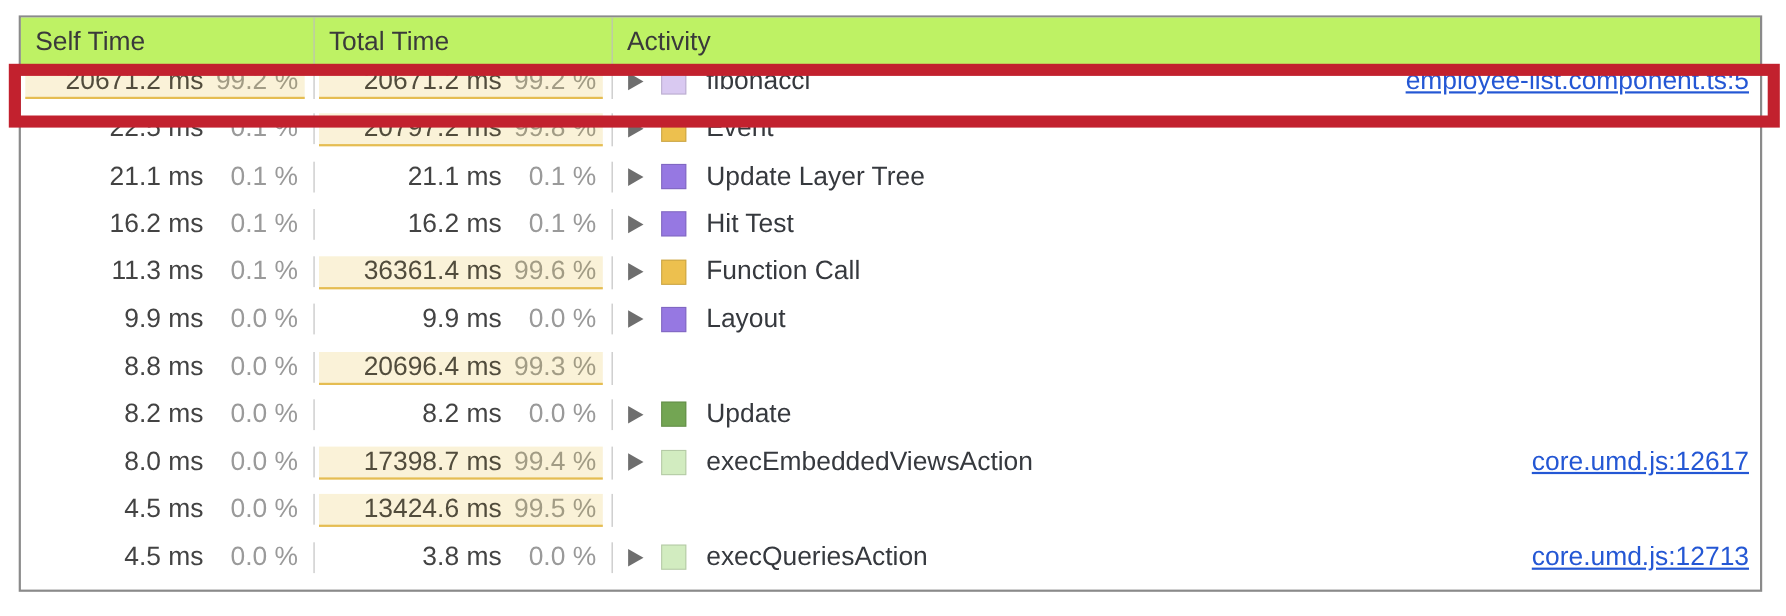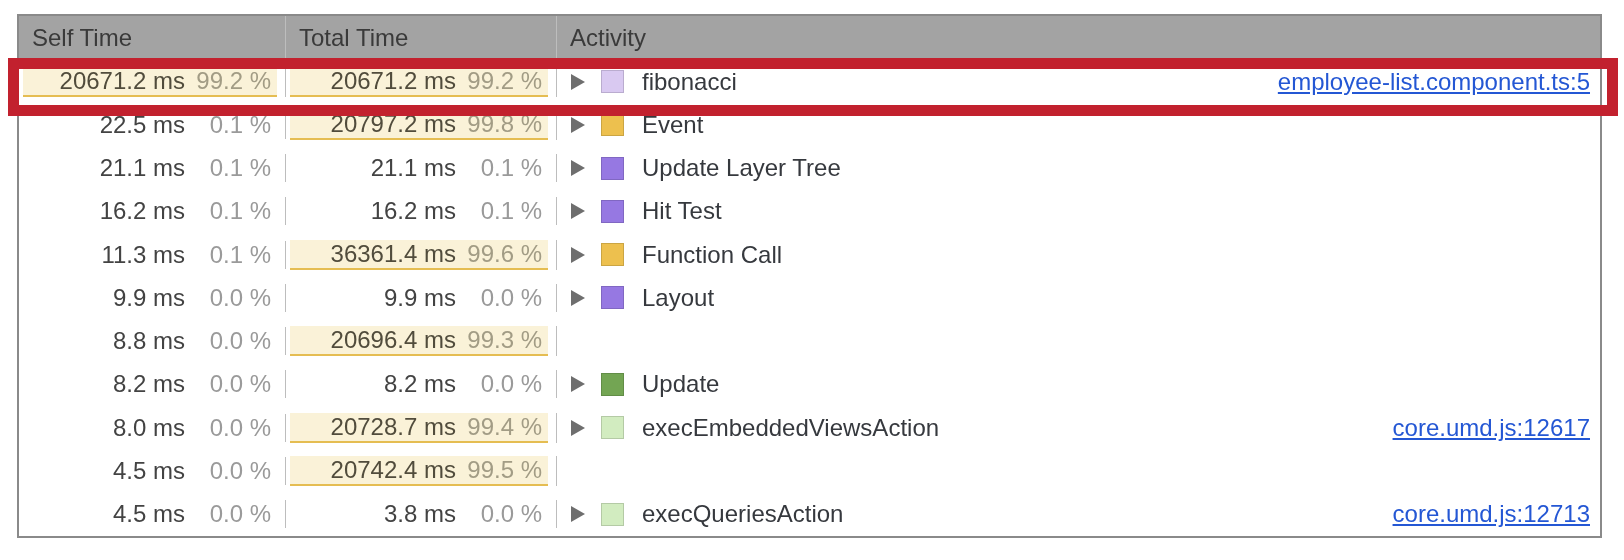--- a/index.html
+++ b/index.html
@@ -3,28 +3,28 @@
 <meta charset="utf-8">
 <style>
   * { margin:0; padding:0; box-sizing:border-box; }
   html,body { width:1624px; height:560px; background:#ffffff; overflow:hidden;
               font-family:"Liberation Sans","DejaVu Sans",sans-serif; }
   .stage { position:relative; width:1624px; height:560px; background:#fff; }
 
   .datagrid { position:absolute; left:17px; top:14px; width:1585px; height:524px;
               border:2px solid #8a8a8a; background:#fff; display:flex; flex-direction:column; }
 
-  .thead { display:flex; height:44px; background:#a3a3a3; border-bottom:1px solid #cfcfcf; flex:0 0 auto;align-items:flex-end; }
+  .thead { display:flex; height:44px; background:#bef264; border-bottom:1px solid #cfcfcf; flex:0 0 auto;align-items:flex-end; }
   .th { font-size:24px; color:#3a3a3a; line-height:43px; padding-left:13px; }
   .col-self  { width:267px; border-right:1px solid #bdbdbd; }
   .col-total { width:271px; border-right:1px solid #bdbdbd; }
   .col-activity { flex:1; }
 
   .tbody { flex:1; display:flex; flex-direction:column; }
-  .tr { display:flex; flex:1; align-items:center; }
+  .tr { display:flex; flex:1; align-items:flex-start; }
 
   .td { display:flex; align-items:stretch; }
   .num-inner { flex:1; display:flex; align-items:center; justify-content:flex-end;
                margin:0 8px 0 4px; padding-right:6px; }
   .num-inner.hl { background:#faf2d8; border-bottom:2px solid #e5bd52; }
   .ms  { font-size:24px; color:#434343; text-align:right; }
   .pct { font-size:24px; color:#9a9a9a; text-align:right; width:86px; }
   .num-inner.hl .ms  { color:#514c3c; }
   .num-inner.hl .pct { color:#a29c85; }
 
@@ -211,41 +211,41 @@
   </div>
         <div class="tr">
     <div class="td col-self">
       <div class="num-inner self-inner">
         <span class="ms">8.0 ms</span>
         <span class="pct">0.0 %</span>
       </div>
     </div>
     <div class="td col-total">
       <div class="num-inner total-inner hl">
-        <span class="ms">20728.7 ms</span>
+        <span class="ms">17398.7 ms</span>
         <span class="pct">99.4 %</span>
       </div>
     </div>
     <div class="td col-activity">
       <span class="tri"></span>
       <span class="swatch pattern" style="background: rgb(210, 236, 192);"></span>
       <span class="act-label">execEmbeddedViewsAction</span>
       <a class="srclink" href="#">core.umd.js:12617</a>
     </div>
   </div>
         <div class="tr">
     <div class="td col-self">
       <div class="num-inner self-inner">
         <span class="ms">4.5 ms</span>
         <span class="pct">0.0 %</span>
       </div>
     </div>
     <div class="td col-total">
       <div class="num-inner total-inner hl">
-        <span class="ms">20742.4 ms</span>
+        <span class="ms">13424.6 ms</span>
         <span class="pct">99.5 %</span>
       </div>
     </div>
   </div>
         <div class="tr">
     <div class="td col-self">
       <div class="num-inner self-inner">
         <span class="ms">4.5 ms</span>
         <span class="pct">0.0 %</span>
       </div>

